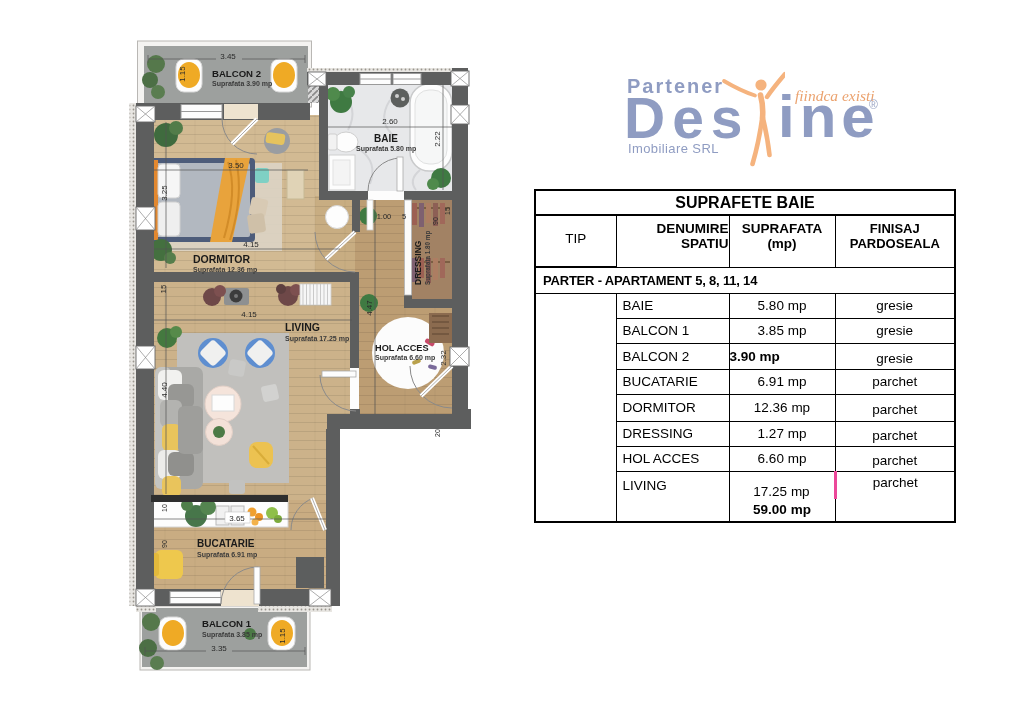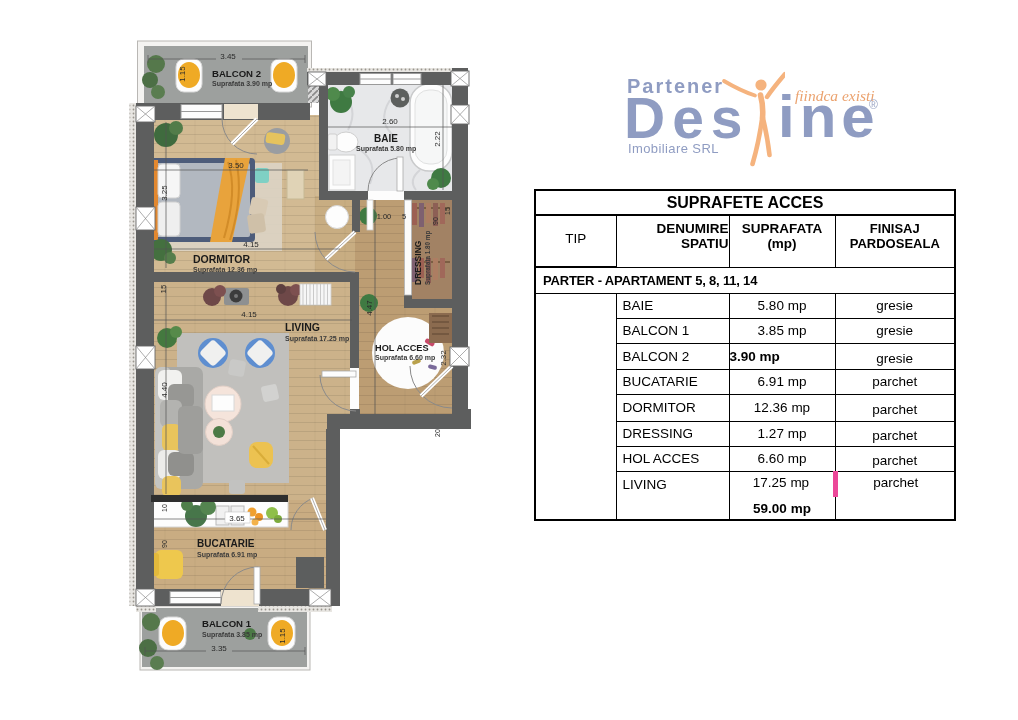--- a/index.html
+++ b/index.html
@@ -691,21 +691,21 @@
 <table class="areas">
 <colgroup>
         <col style="width:81px">
         <col style="width:113px">
         <col style="width:106px">
         <col style="width:120px">
       </colgroup>
 
 <tbody>
         <tr style="height:25px;">
-          <td colspan="4" style="border:2px solid #000;text-align:center;font-weight:bold;font-size:16px;">SUPRAFETE ACCES</td>
+          <td colspan="4" style="border:2px solid #000;text-align:center;font-weight:bold;font-size:16px;">SUPRAFETE BAIE</td>
         </tr>
 
 <tr style="height:52px;">
 <td style="border:2px solid #000;border-top:none;border-right:1px solid #000;text-align:center;font-weight:normal;font-size:13.5px;vertical-align:middle;padding-bottom:6px;">TIP</td>
 <td style="border:1px solid #000;border-top:2px solid #000;text-align:right;font-weight:bold;font-size:13.5px;vertical-align:middle;line-height:1.1;padding-bottom:8px;">DENUMIRE<br>SPATIU</td>
 <td style="border:1px solid #000;border-top:2px solid #000;text-align:center;font-weight:bold;font-size:13.5px;vertical-align:middle;line-height:1.1;padding-bottom:8px;">SUPRAFATA<br>(mp)</td>
 <td style="border:1px solid #000;border-top:2px solid #000;border-right:2px solid #000;text-align:center;font-weight:bold;font-size:13px;vertical-align:middle;line-height:1.15;padding-bottom:8px;">FINISAJ<br>PARDOSEALA</td>
         </tr>
 
 <tr style="height:26px;">
@@ -750,21 +750,21 @@
         </tr>
 
 <tr style="height:25px;">
 <td style="border-right:1px solid #000;border-bottom:1px solid #000;font-size:13.5px;padding-left:6px;vertical-align:middle;">HOL ACCES</td>
 <td style="border-right:1px solid #000;border-bottom:1px solid #000;font-size:13.5px;text-align:center;vertical-align:middle;">6.60 mp</td>
 <td style="border-right:2px solid #000;border-bottom:1px solid #000;font-size:13.5px;text-align:center;vertical-align:bottom;padding-bottom:3px;">parchet</td>
         </tr>
 
 <tr style="height:26px;">
 <td style="border-right:1px solid #000;font-size:13.5px;padding-left:6px;vertical-align:middle;">LIVING</td>
-<td style="border-right:5px solid #ec4899;font-size:13.5px;text-align:center;vertical-align:top;padding-top:3px;">17.25 mp</td>
+<td style="border-right:3px solid #ec4899;font-size:13.5px;text-align:center;vertical-align:top;padding-top:12px;">17.25 mp</td>
 <td style="border-right:2px solid #000;font-size:13.5px;text-align:center;vertical-align:top;padding-top:3px;">parchet</td>
         </tr>
 
 <tr style="height:23px;">
 <td style="border-right:1px solid #000;border-bottom:2px solid #000;"></td>
 <td style="border-right:1px solid #000;border-bottom:2px solid #000;font-size:13.5px;font-weight:bold;text-align:center;vertical-align:middle;">59.00 mp</td>
 <td style="border-right:2px solid #000;border-bottom:2px solid #000;"></td>
         </tr>
 </tbody>
     </table>

